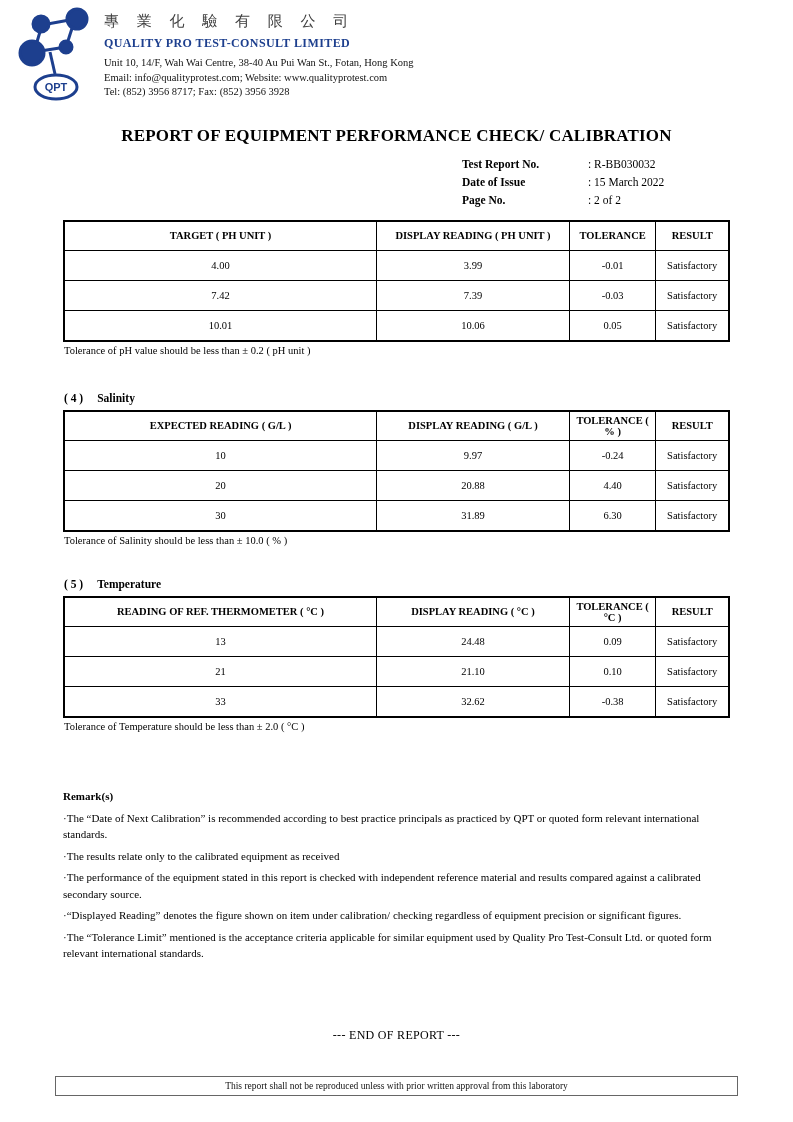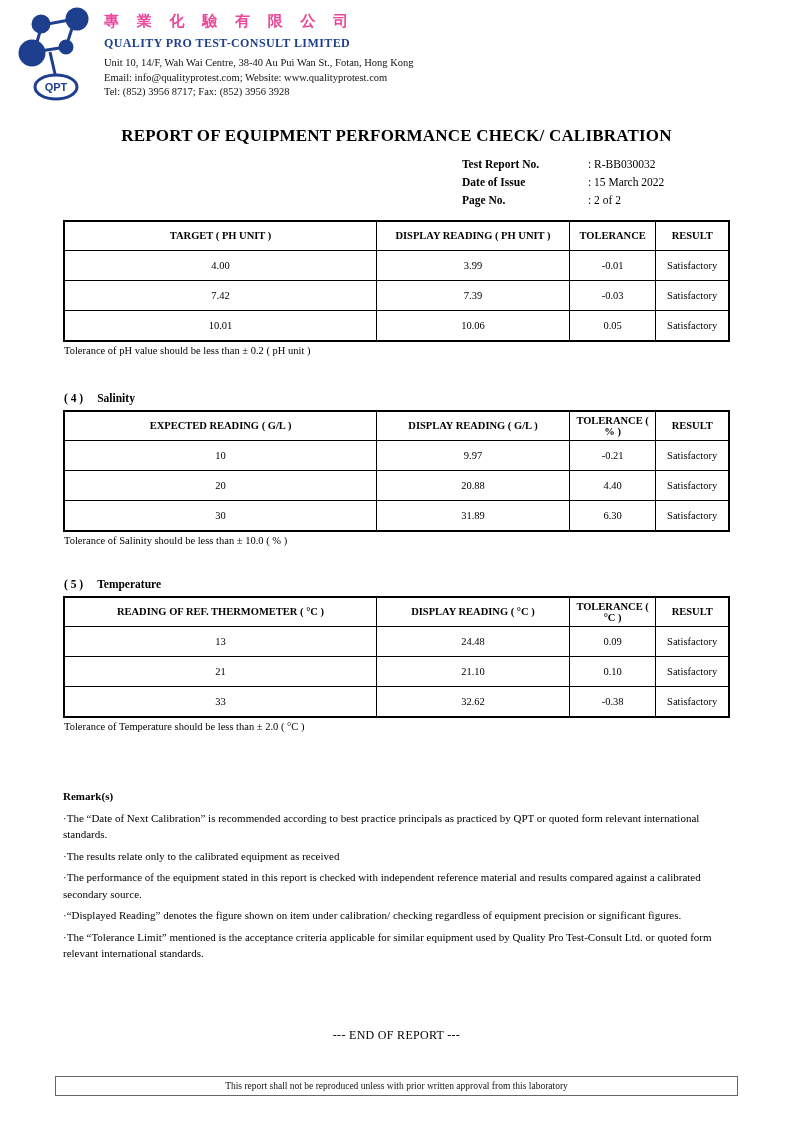--- a/index.html
+++ b/index.html
@@ -6,21 +6,21 @@
   html,body { background:#ffffff; }
   .page {
     width:793px; height:1122px; margin:0 auto; background:#ffffff;
     position:relative; font-family:"Liberation Serif", serif; color:#000;
     overflow:hidden;
   }
   
   .header { position:relative; padding-top:12px; }
   .logo { position:absolute; left:16px; top:6px; }
   .header-text { margin-left:104px; }
-  .company-zh { color:#ec4899; font-size:15px; font-weight:bold; letter-spacing:7px; }
+  .company-zh { color:#404040; font-size:15px; font-weight:normal; letter-spacing:7px; }
   .company-en { color:#1d3f8e; font-size:12px; font-weight:bold; margin-top:5px; letter-spacing:0.4px; }
   .addr-line { font-size:10.5px; line-height:1.4; color:#111; }
   .addr-block { margin-top:5px; }
   
   .title { text-align:center; font-weight:bold; font-size:17px; margin-top:26px; letter-spacing:0.2px; }
   
   .info { margin:10px 0 0 462px; font-size:11.5px; }
   .info-row { display:flex; line-height:1.55; }
   .info-label { font-weight:bold; width:126px; }
   .info-value { }
@@ -158,21 +158,21 @@
           <th>EXPECTED READING ( G/L )</th>
           <th>DISPLAY READING ( G/L )</th>
           <th>TOLERANCE ( % )</th>
           <th>RESULT</th>
         </tr>
       </thead>
     <tbody>
         <tr>
           <td>10</td>
           <td>9.97</td>
-          <td>-0.21</td>
+          <td>-0.24</td>
           <td>Satisfactory</td>
         </tr>
         <tr>
           <td>20</td>
           <td>20.88</td>
           <td>4.40</td>
           <td>Satisfactory</td>
         </tr>
         <tr>
           <td>30</td>

